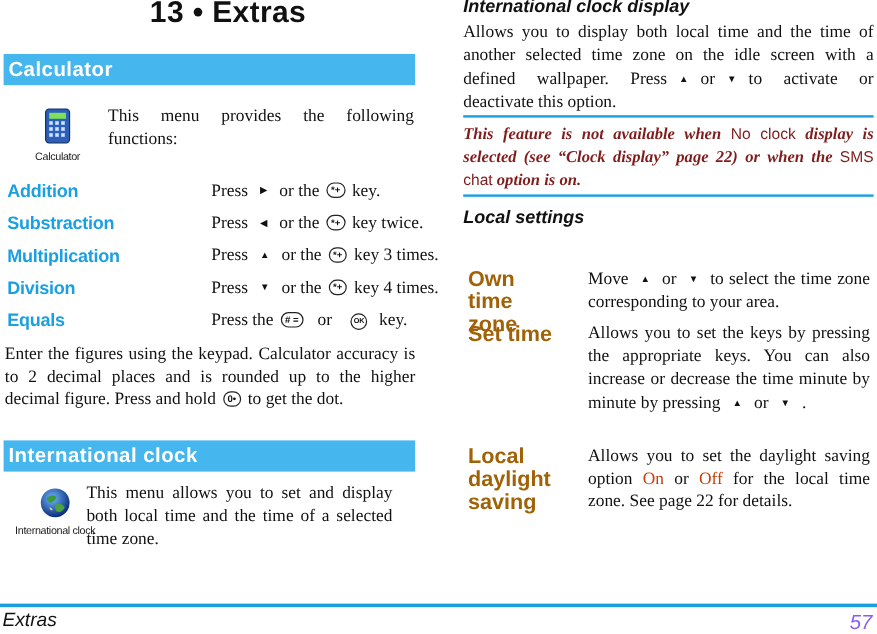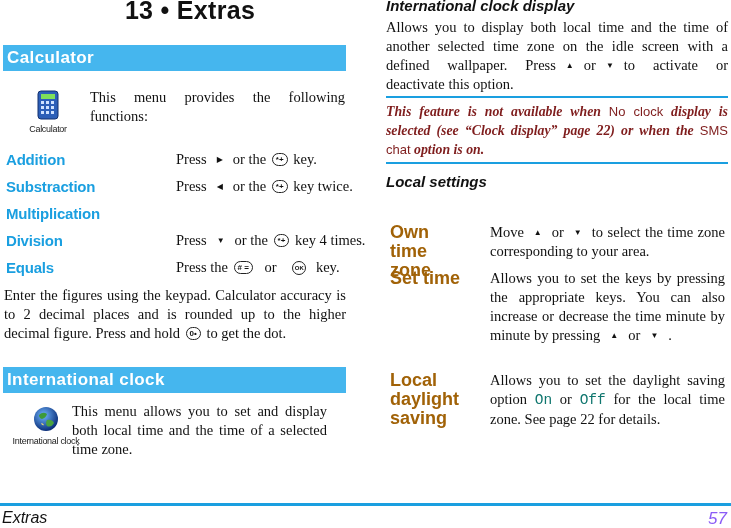--- a/index.html
+++ b/index.html
@@ -32,21 +32,21 @@
 
   .h-italic { position:absolute; font-family:"Liberation Sans", sans-serif; font-style:italic; font-weight:bold; font-size:15px; color:#111; }
 
   .note { position:absolute; left:386px; width:342px; top:96px; border-top:2px solid #1a9fe0; border-bottom:2px solid #1a9fe0;
     padding:4px 0 3px 0; font-size:13.8px; line-height:19px; color:#7f1d1d; font-style:italic; font-weight:bold; text-align:justify; }
   .note .up { font-style:normal; font-weight:normal; font-family:"Liberation Sans", sans-serif; font-size:13px; }
 
   .ls-label { position:absolute; left:390px; font-family:"Liberation Sans", sans-serif; font-weight:bold; font-size:18px;
     color:#a16207; line-height:19px; }
   .ls-desc { position:absolute; left:490px; width:235px; font-size:14.5px; line-height:19px; text-align:justify; }
-  .blue-sans { color:#0f766e; font-family:Liberation Mono, monospace; }
+  .blue-sans { color:#c2410c; font-family:Liberation Serif, serif; }
 
   .footer-rule { position:absolute; left:0; top:503px; width:731px; height:3px; background:#1a9fe0; }
   .footer-left { position:absolute; left:2px; top:509px; font-family:Liberation Sans, sans-serif; font-style:italic; font-size:16px; color:#111; }
   .footer-right { position:absolute; right:4px; top:509px; font-family:"Liberation Sans", sans-serif; font-style:italic; font-size:17px; color:#8b5cf6; }
 </style>
 </head>
 <body>
 
 <div class="chapter-title">13 • Extras</div>
 
@@ -84,20 +84,25 @@
 <div class="func-row" style="top:178px;">
   <span class="func-label">Substraction</span>
   <span class="func-desc">
     <span>Press</span><span class="arrow">◀</span><span>or the</span>
     <span class="keycap">*+ </span>
     <span>key twice.</span>
   </span>
 </div>
 <div class="func-row" style="top:205px;">
   <span class="func-label">Multiplication</span>
+  <span class="func-desc">
+    <span>Press</span><span class="arrow">▲</span><span>or the</span>
+    <span class="keycap">*+ </span>
+    <span>key 3 times.</span>
+  </span>
 </div>
 <div class="func-row" style="top:232px;">
   <span class="func-label">Division</span>
   <span class="func-desc">
     <span>Press</span><span class="arrow">▼</span><span>or the</span>
     <span class="keycap">*+ </span>
     <span>key 4 times.</span>
   </span>
 </div>
 <div class="func-row" style="top:259px;">

